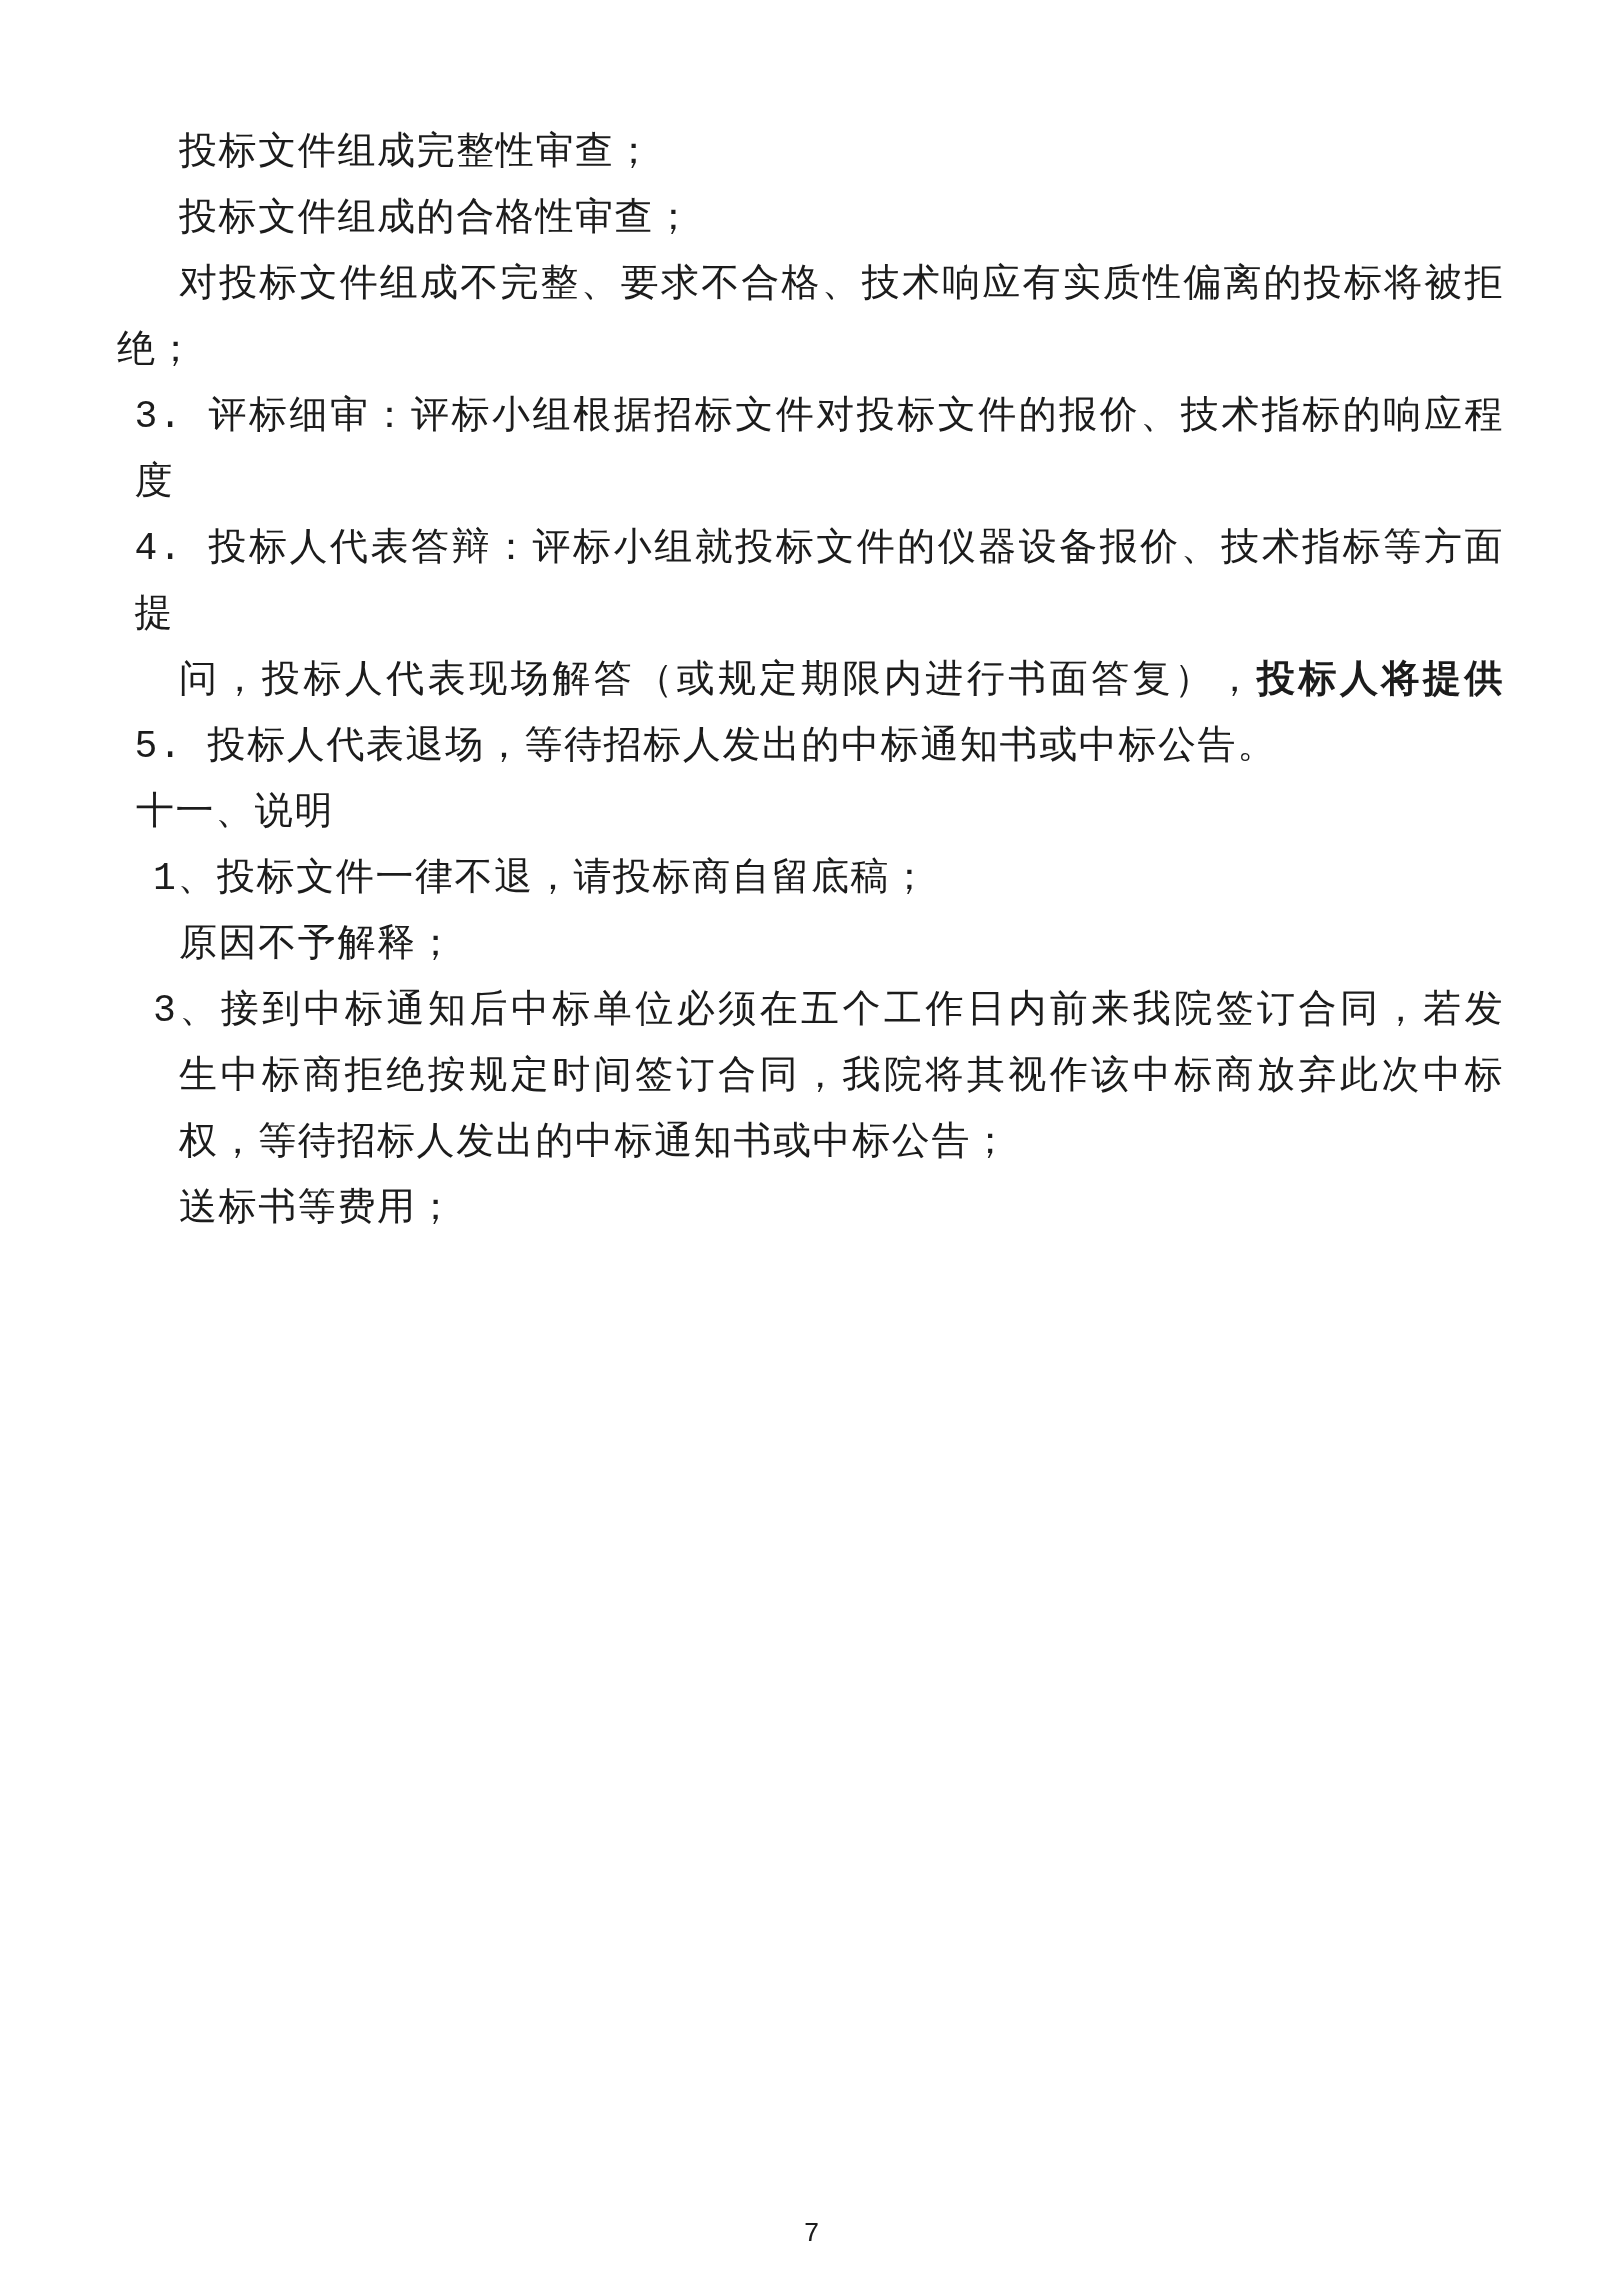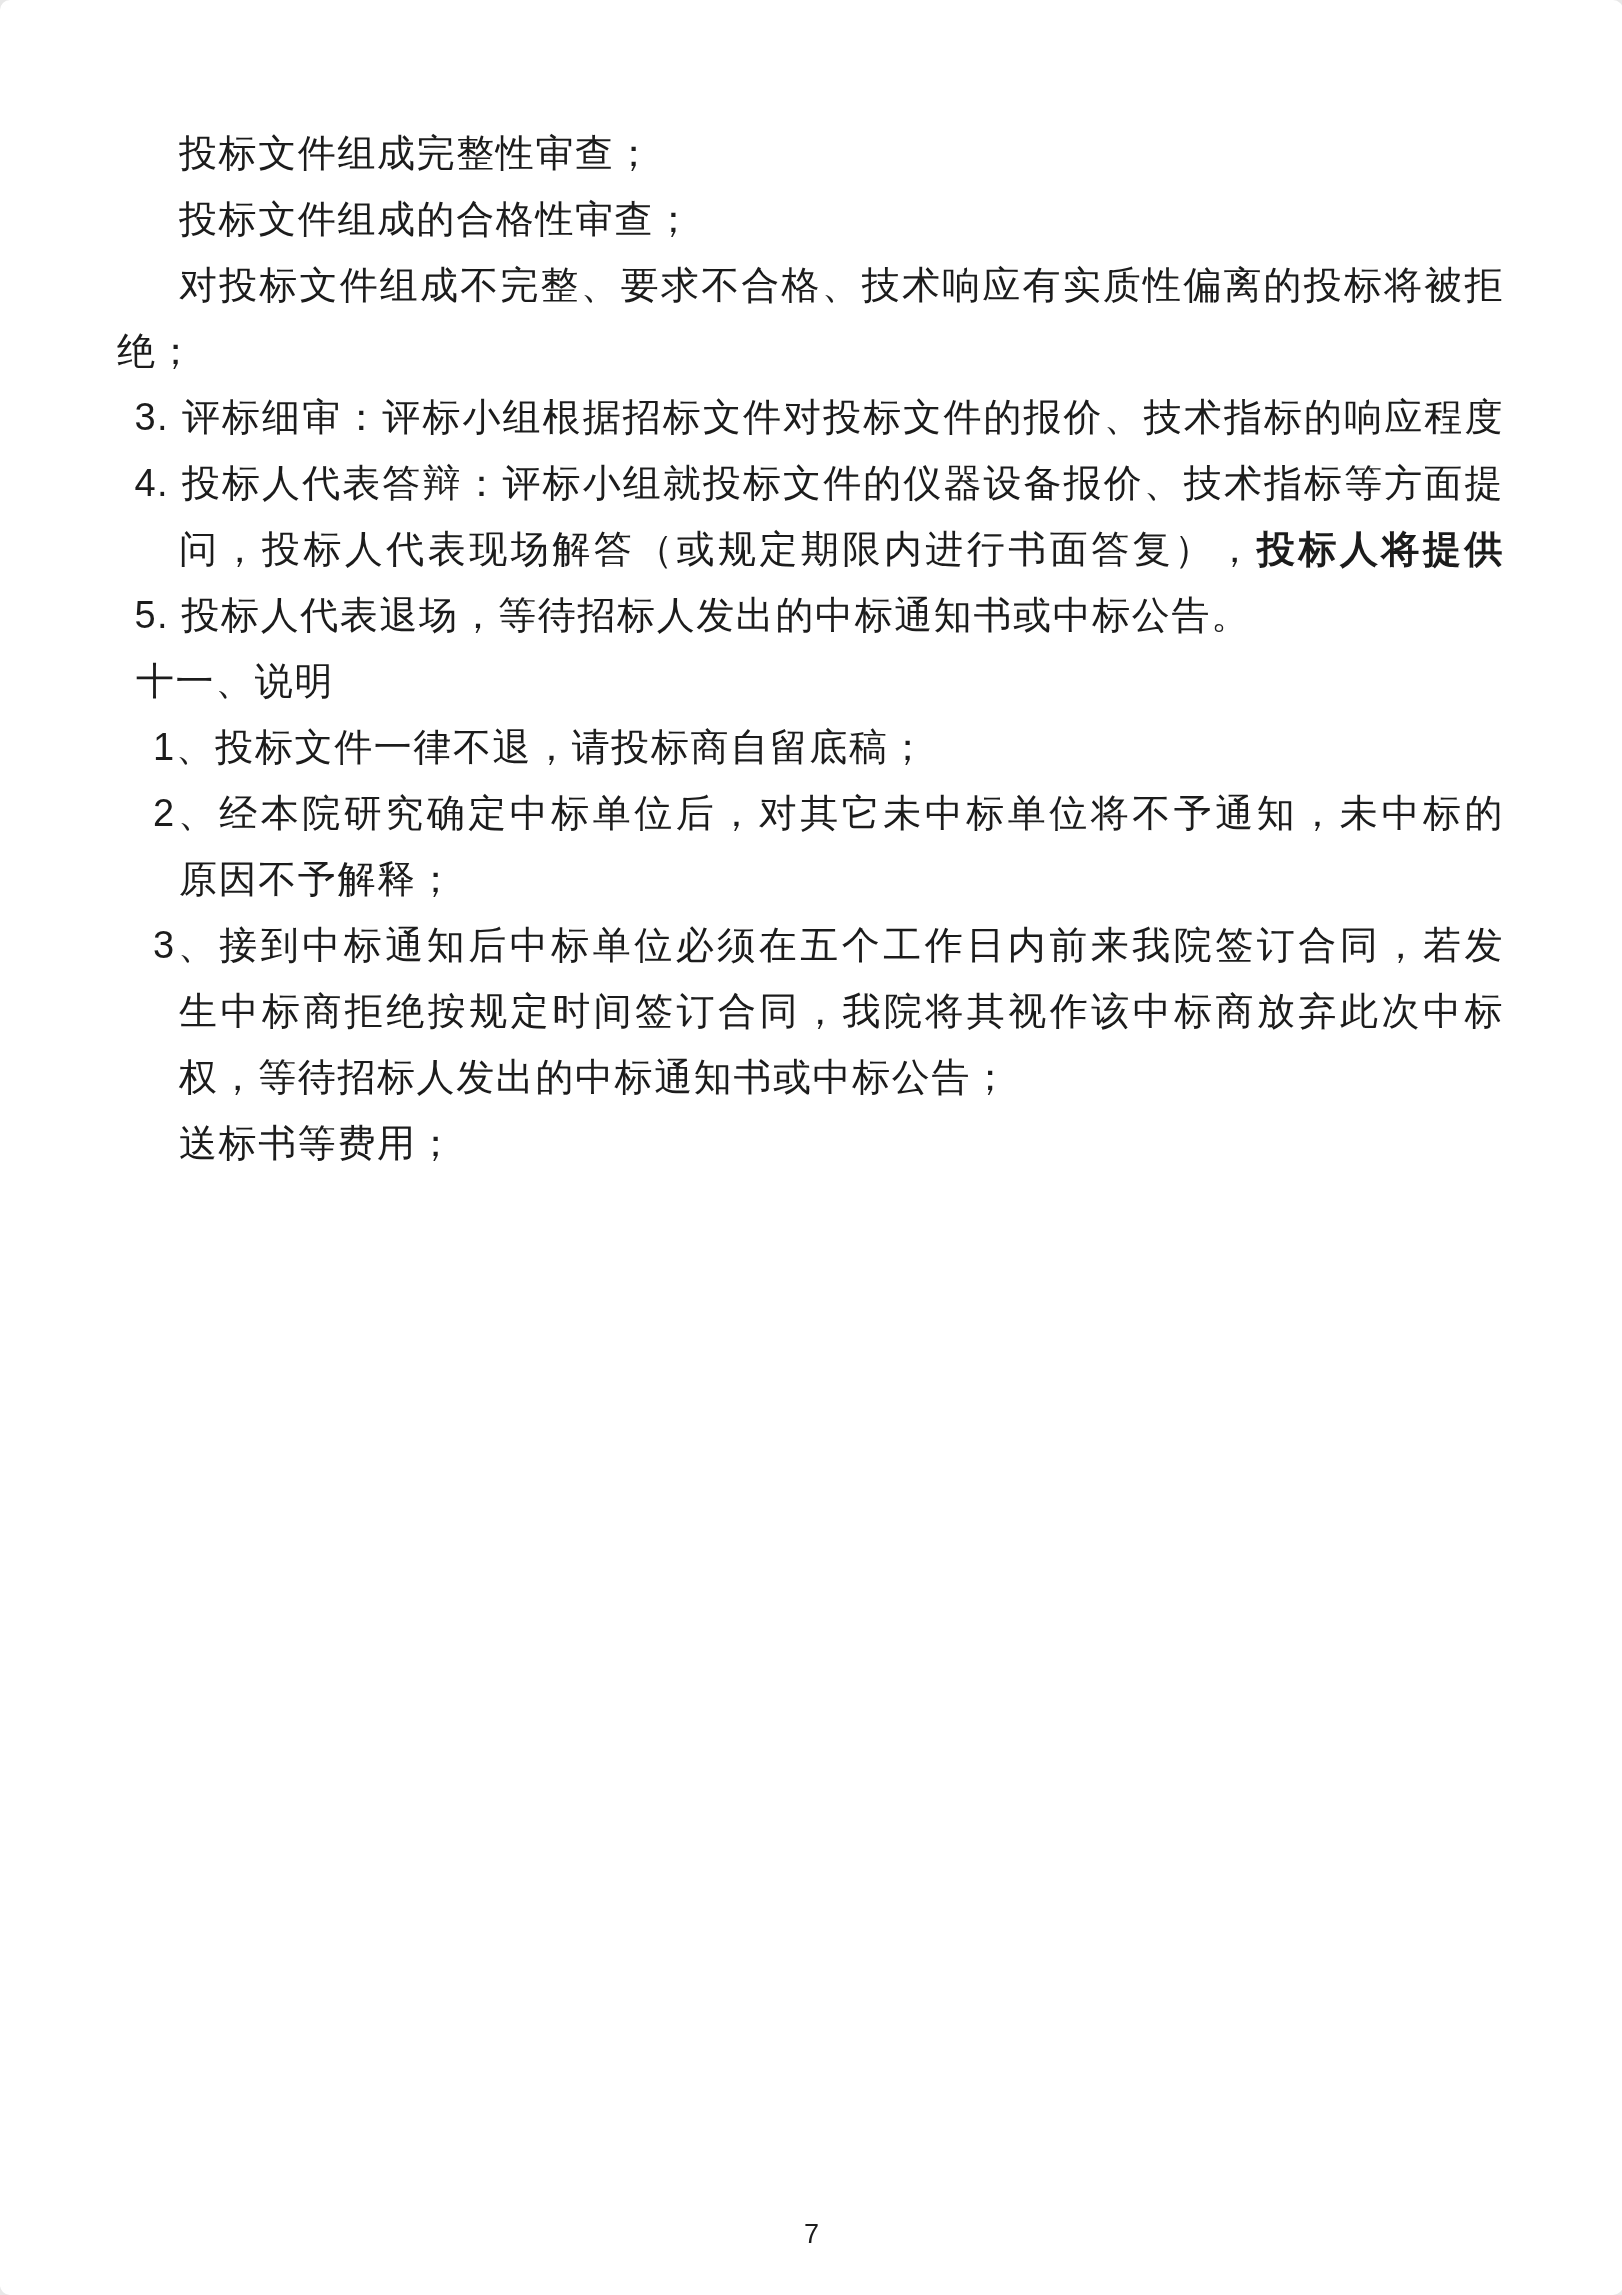--- a/index.html
+++ b/index.html
@@ -6,24 +6,23 @@
     margin: 0;
     padding: 0;
     background: #e8e8e8;
   }
   .page {
     position: relative;
     width: 1623px;
     height: 2295px;
     margin: 0 auto;
     background: #ffffff;
-    font-family: Liberation Sans, sans-serif;
+    font-family: Liberation Mono, monospace;
     color: #1c1c1c;
     overflow: hidden;
-    border-radius: 10px;
   }
   .content {
     position: absolute;
     left: 117px;
     top: 120px;
     width: 1387px;
   }
   .line {
     margin: 0;
     padding: 0;
@@ -68,21 +67,20 @@
     <p class="line ind2"><span>投标文件组成完整性审查；</span></p>
     <p class="line ind2"><span>投标文件组成的合格性审查；</span></p>
     <p class="line ind2 fill"><span>对投标文件组成不完整、要求不合格、技术响应有实质性偏离的投标将被拒</span></p>
     <p class="line ind0"><span>绝；</span></p>
     <p class="line indnum fill"><span>3. 评标细审：评标小组根据招标文件对投标文件的报价、技术指标的响应程度</span></p>
     <p class="line indnum fill"><span>4. 投标人代表答辩：评标小组就投标文件的仪器设备报价、技术指标等方面提</span></p>
     <p class="line ind2 fill"><span>问，投标人代表现场解答（或规定期限内进行书面答复），</span><span class="b">投标人将提供</span></p>
     <p class="line indnum"><span>5. 投标人代表退场，等待招标人发出的中标通知书或中标公告。</span></p>
     <p class="line indsec"><span>十一、说明</span></p>
     <p class="line indsub"><span>1、投标文件一律不退，请投标商自留底稿；</span></p>
-    <p class="line indsub fill"><span>2、经本院研究确定中标单位后，对其它未中标单位将不予通知，未中标的</span></p>
     <p class="line ind2"><span>原因不予解释；</span></p>
     <p class="line indsub fill"><span>3、接到中标通知后中标单位必须在五个工作日内前来我院签订合同，若发</span></p>
     <p class="line ind2 fill"><span>生中标商拒绝按规定时间签订合同，我院将其视作该中标商放弃此次中标</span></p>
     <p class="line ind2"><span>权，等待招标人发出的中标通知书或中标公告；</span></p>
     <p class="line ind2"><span>送标书等费用；</span></p>
   </main>
 
   <footer class="page-footer">
     <span class="page-number">7</span>
   </footer>

